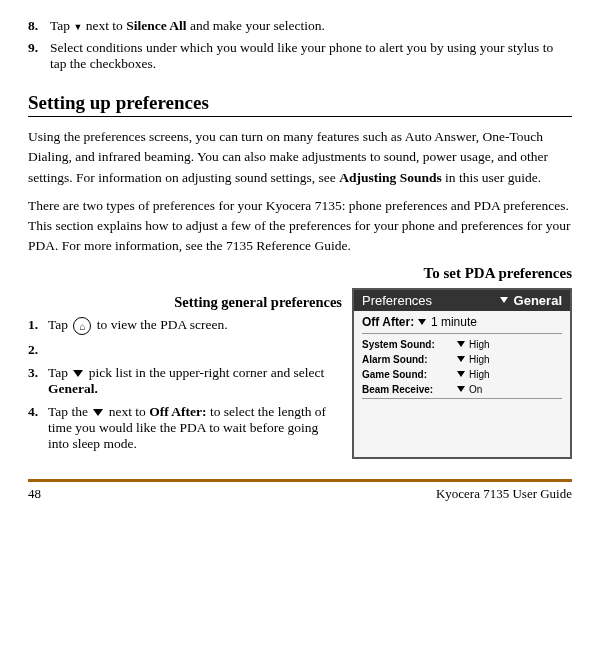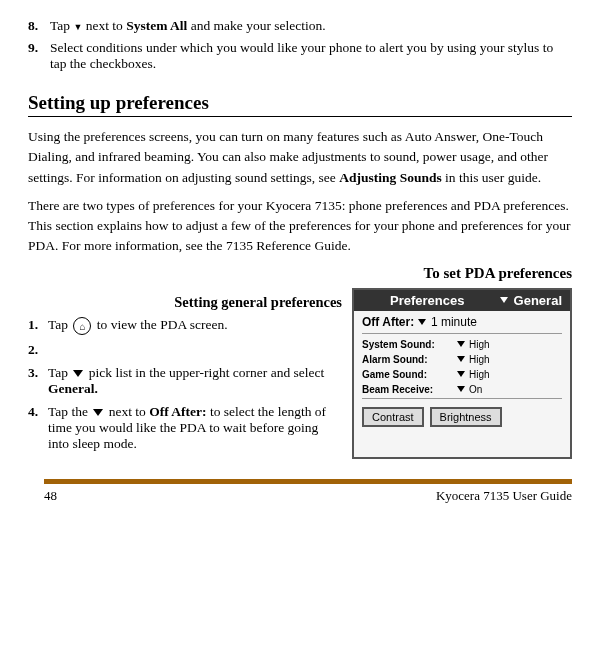--- a/index.html
+++ b/index.html
@@ -82,22 +82,21 @@
       display: flex;
       justify-content: space-between;
       align-items: center;
       background: #333;
       color: #fff;
       padding: 3px 8px;
       font-weight: bold;
       font-size: 13px;
     }
     .pda-title-bar .title-text {
-      font-weight: bold;
-      margin-left: 28px;
+      font-weight: normal;
     }
     .pda-title-bar .dropdown-label {
       display: flex;
       align-items: center;
       gap: 4px;
     }
     .pda-row {
       display: flex;
       align-items: center;
       padding: 3px 8px 1px 8px;
@@ -153,25 +152,24 @@
       border: 2px solid #555;
       background: #ddd;
       padding: 2px 8px;
       font-size: 11px;
       font-family: Arial, sans-serif;
     }
 
     .footer-bar {
       display: flex;
       justify-content: space-between;
-      border-top: 5px solid #a16207;
+      border-top: 3px solid #a16207;
       margin-top: 20px;
       padding-top: 4px;
       font-size: 13px;
-      margin-left: 16px;
     }
 
     .icon-circle {
       display: inline-block;
       width: 18px;
       height: 18px;
       border: 1.5px solid #000;
       border-radius: 50%;
       text-align: center;
       line-height: 17px;
@@ -191,21 +189,21 @@
       vertical-align: middle;
       margin: 0 2px;
     }
   </style>
 </head>
 <body>
 
 <div>
   <div class="step-item">
     <span class="step-num">8.</span>
-    <span>Tap <span style="font-size:9px;vertical-align:middle;">▼</span> next to <strong>System All</strong> and make your selection.</span>
+    <span>Tap <span style="font-size:9px;vertical-align:middle;">▼</span> next to <strong>Silence All</strong> and make your selection.</span>
   </div>
   <div class="step-item">
     <span class="step-num">9.</span>
     <span>Select conditions under which you would like your phone to alert you by using your stylus to tap the checkboxes.</span>
   </div>
 </div>
 
 <div style="margin-top:14px;">
   <h2 class="section-heading">Setting up preferences</h2>
   <hr class="section-rule">
@@ -298,24 +296,20 @@
       <div class="pda-row">
         <span class="label">Beam Receive:</span>
         <span class="value">
           <span class="dropdown-arrow"></span>
           On
         </span>
       </div>
 
       <hr class="pda-divider">
 
-      <div class="pda-buttons">
-        <button class="pda-btn">Contrast</button>
-        <button class="pda-btn">Brightness</button>
-      </div>
     </div>
   </div>
 </div>
 
 <div class="footer-bar">
   <span>48</span>
   <span>Kyocera 7135 User Guide</span>
 </div>
 
 </body></html>

